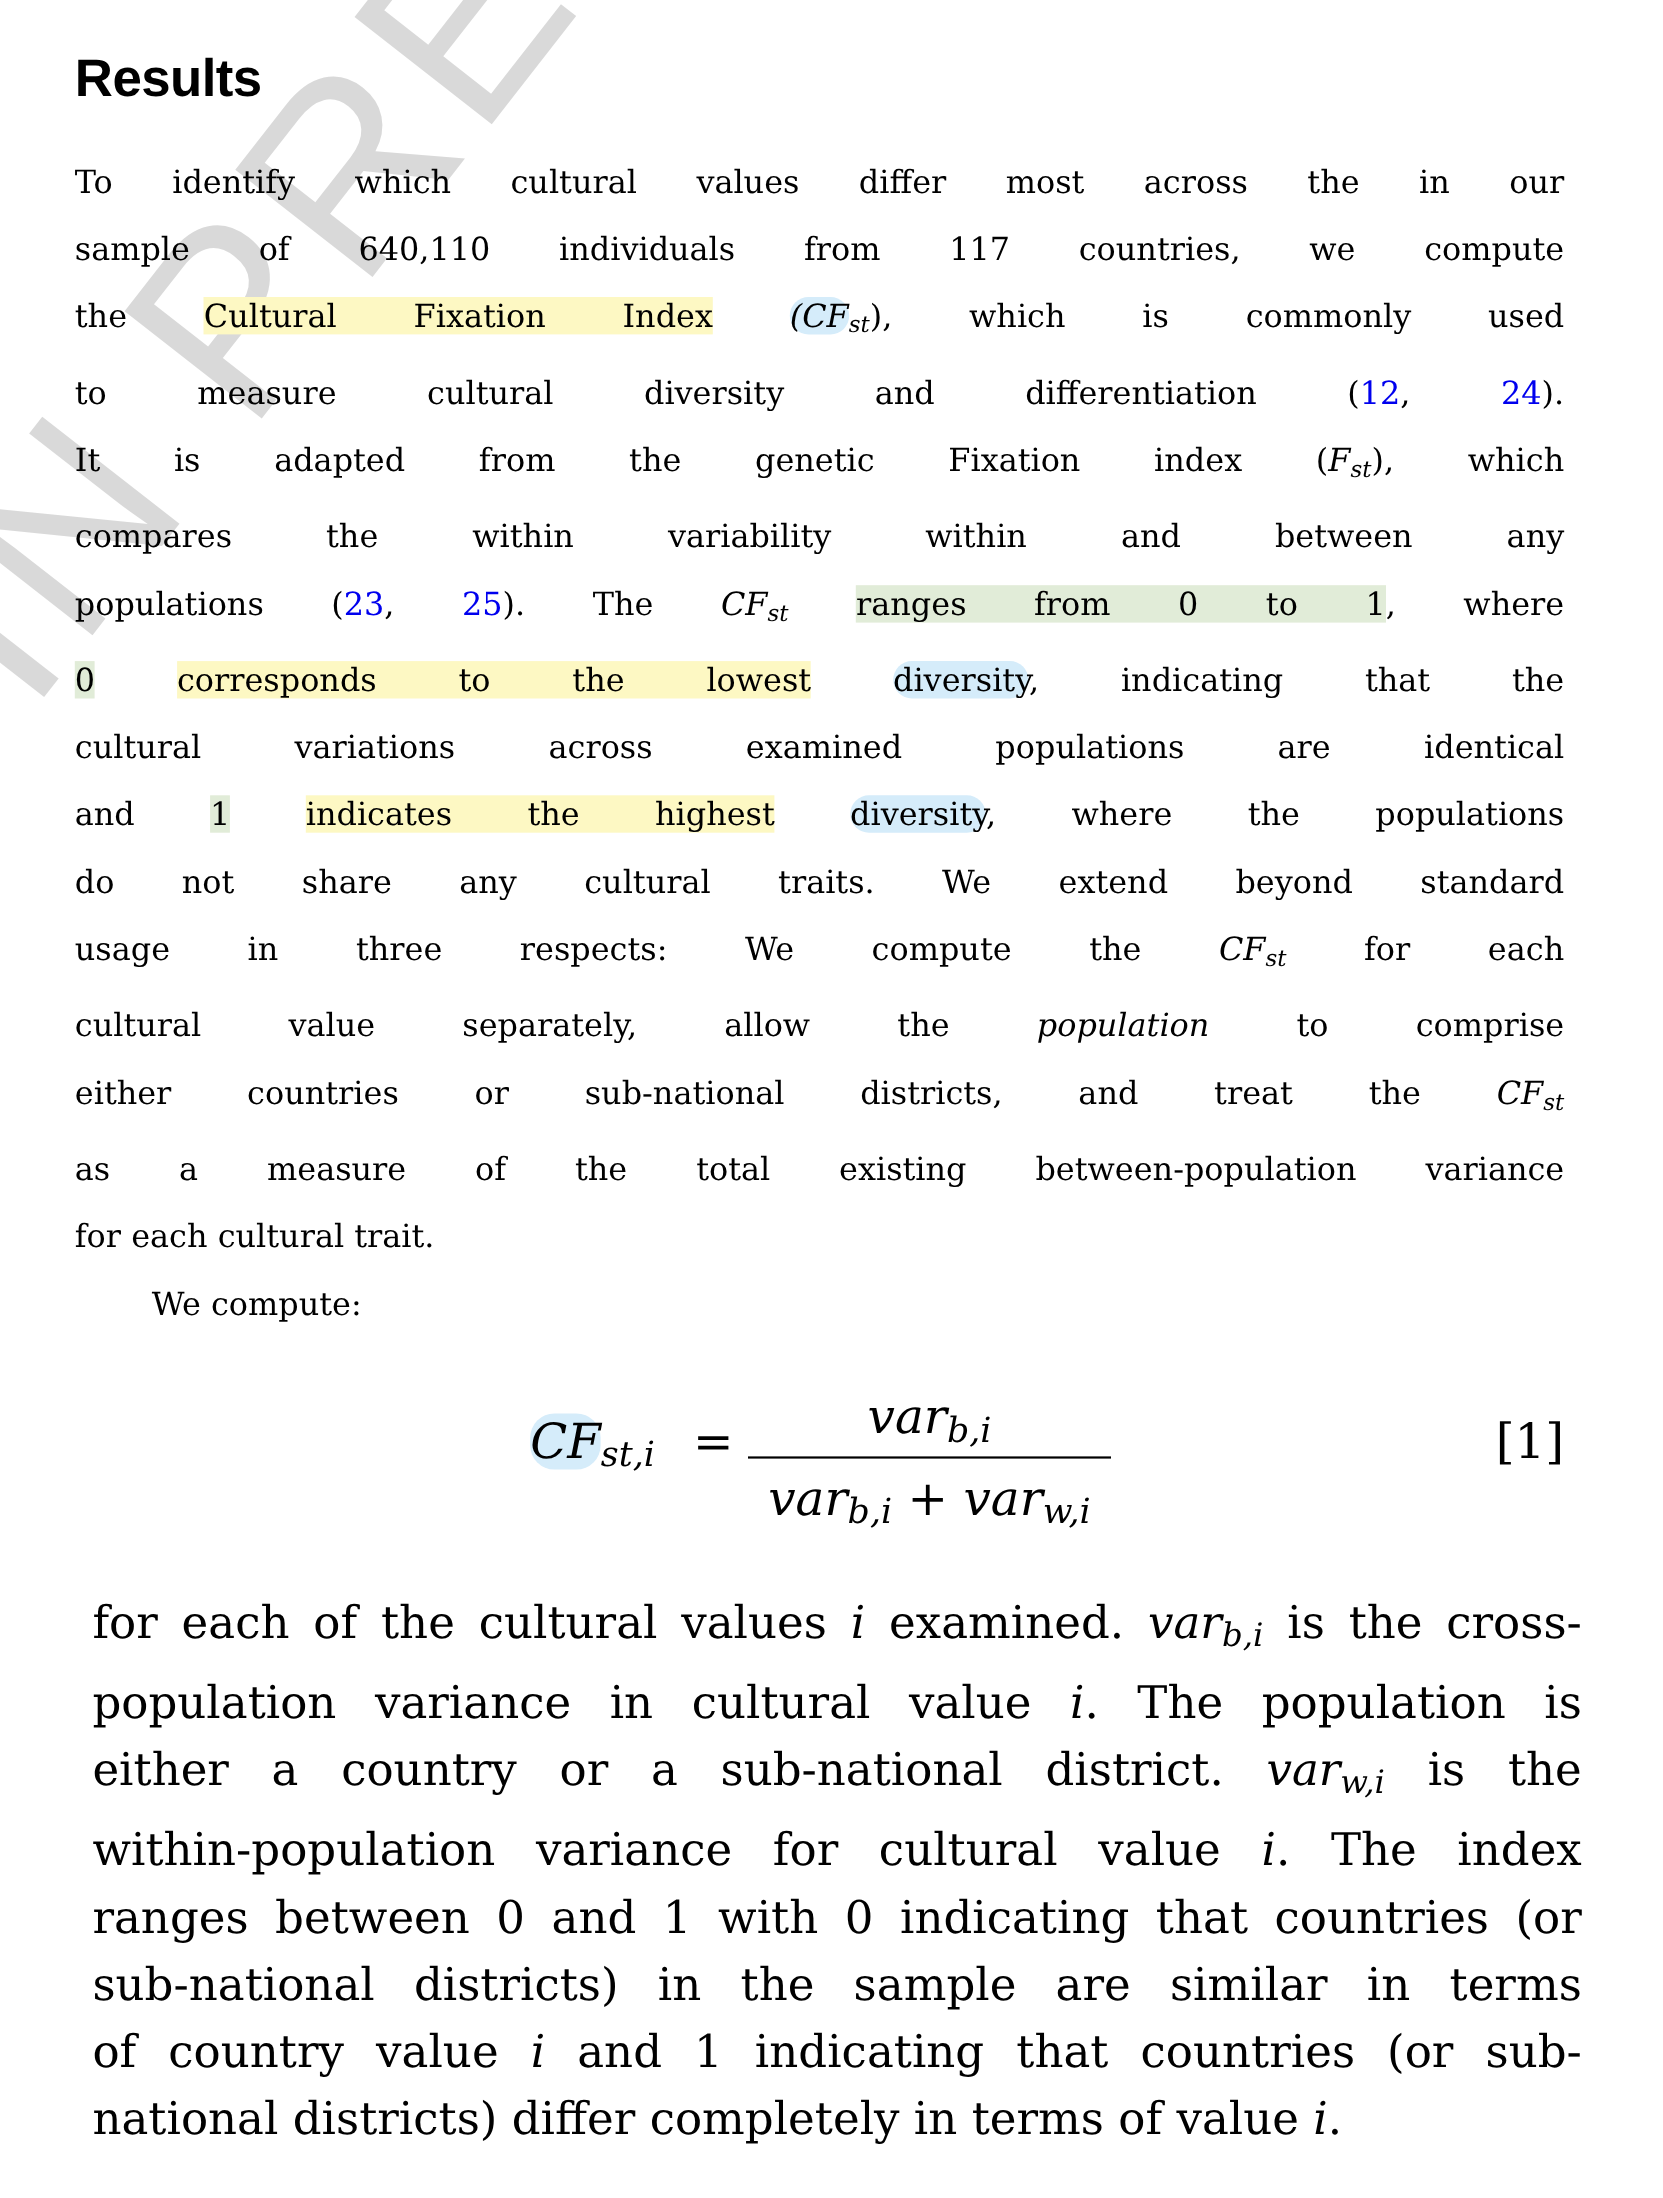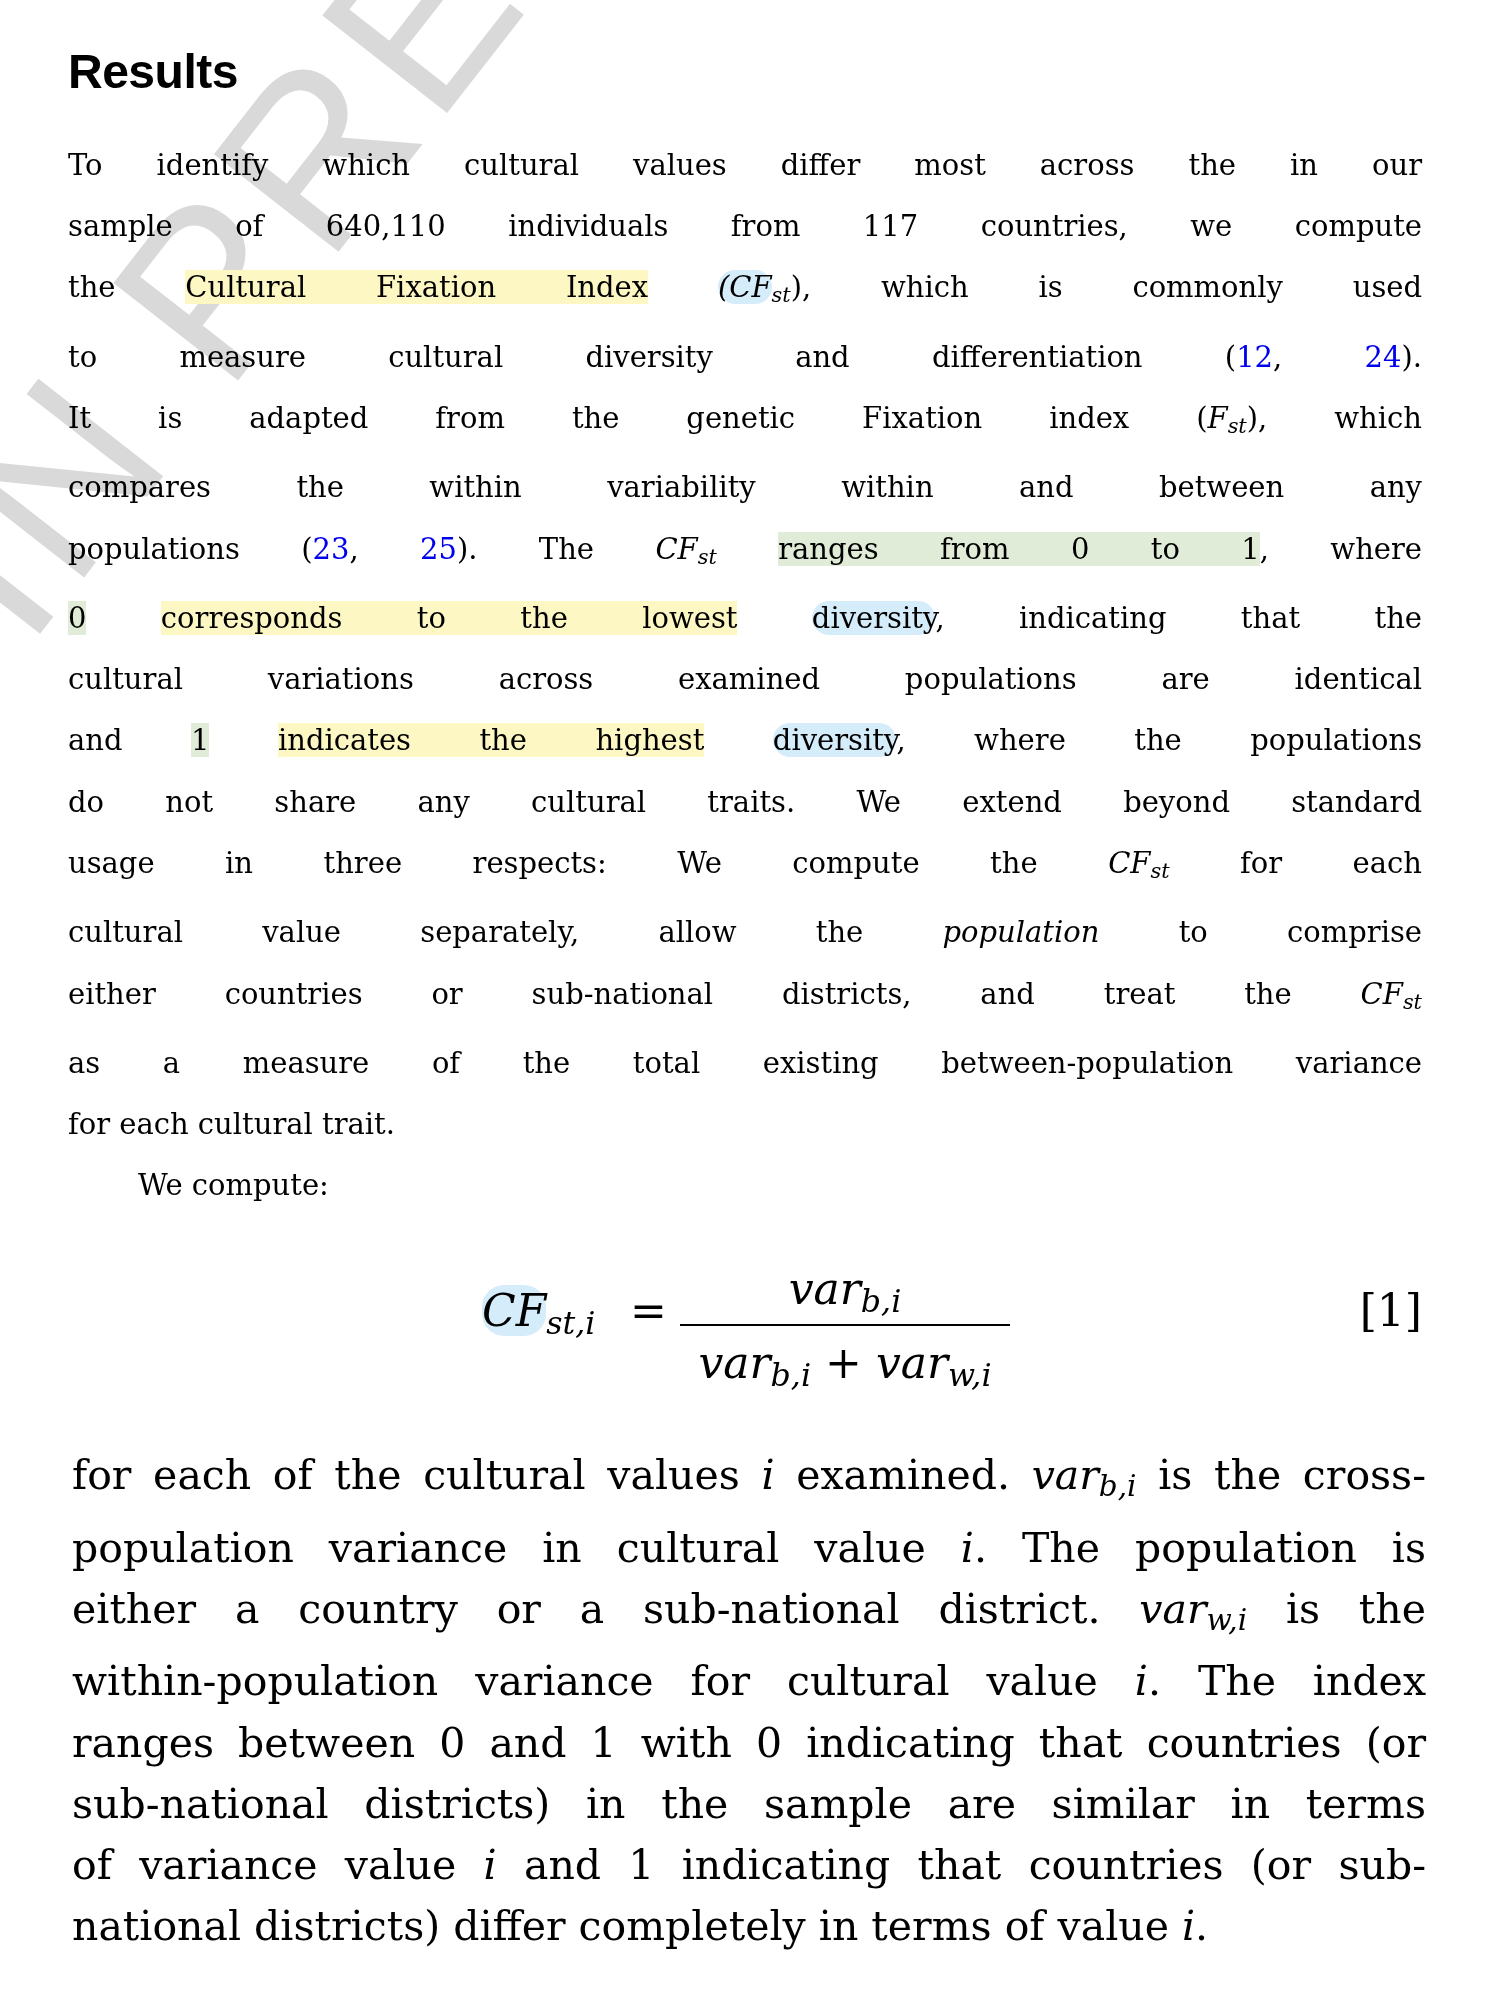--- a/index.html
+++ b/index.html
@@ -37,21 +37,21 @@
     font-size: 44px;
   }
   .eq-lhs { position: absolute; left: 402px; top: 25px; font-style: italic; margin-left: 12px; }
   .eq-equals { position: absolute; left: 562px; top: 25px; }
   .frac { position: absolute; left: 612px; top: 0; width: 330px; text-align: center; }
   .frac-num { display: block; font-style: italic; height: 58px; line-height: 58px; }
   .frac-bar { display: block; height: 2px; background: #000; margin: 6px 0 8px 0; }
   .frac-den { display: block; font-style: italic; line-height: 58px; }
   .eq-number { position: absolute; right: 0; top: 25px; font-size: 44px; }
   .body-text-2 {
-    position: absolute; left: 4px; top: 1445px; width: 1354px;
+    position: absolute; left: 16px; top: 1445px; width: 1354px;
     font-size: 41px; line-height: 61.2px;
   }
   .watermark {
     position: absolute; left: -140px; top: 520px;
     font-family: "Liberation Sans", "DejaVu Sans", sans-serif;
     font-size: 230px; font-weight: normal;
     color: rgba(120,120,120,0.28);
     transform: rotate(-52deg); transform-origin: left top;
     white-space: nowrap; letter-spacing: 10px;
     pointer-events: none;
@@ -100,17 +100,17 @@
   </div>
 
   <div class="body-text-2">
     <div id="p2-lines">
         <span class="line"><span>for each of the cultural values </span><span class="math">i</span><span> examined. </span><span class="math">var</span><span class="sub">b,i</span><span> is the cross-</span></span>
         <span class="line"><span>population variance in cultural value </span><span class="math">i</span><span>.  The population is</span></span>
         <span class="line"><span>either a country or a sub-national district.  </span><span class="math">var</span><span class="sub">w,i</span><span> is the</span></span>
         <span class="line"><span>within-population variance for cultural value </span><span class="math">i</span><span>.  The index</span></span>
         <span class="line"><span>ranges between 0 and 1 with 0 indicating that countries (or</span></span>
         <span class="line"><span>sub-national districts) in the sample are similar in terms</span></span>
-        <span class="line"><span>of variance value </span><span class="math">i</span><span> and 1 indicating that countries (or sub-</span></span>
+        <span class="line"><span>of country value </span><span class="math">i</span><span> and 1 indicating that countries (or sub-</span></span>
         <span class="line last"><span>national districts) differ completely in terms of value </span><span class="math">i</span><span>.</span></span>
       </div>
   </div>
 </div>
 
 </body></html>

